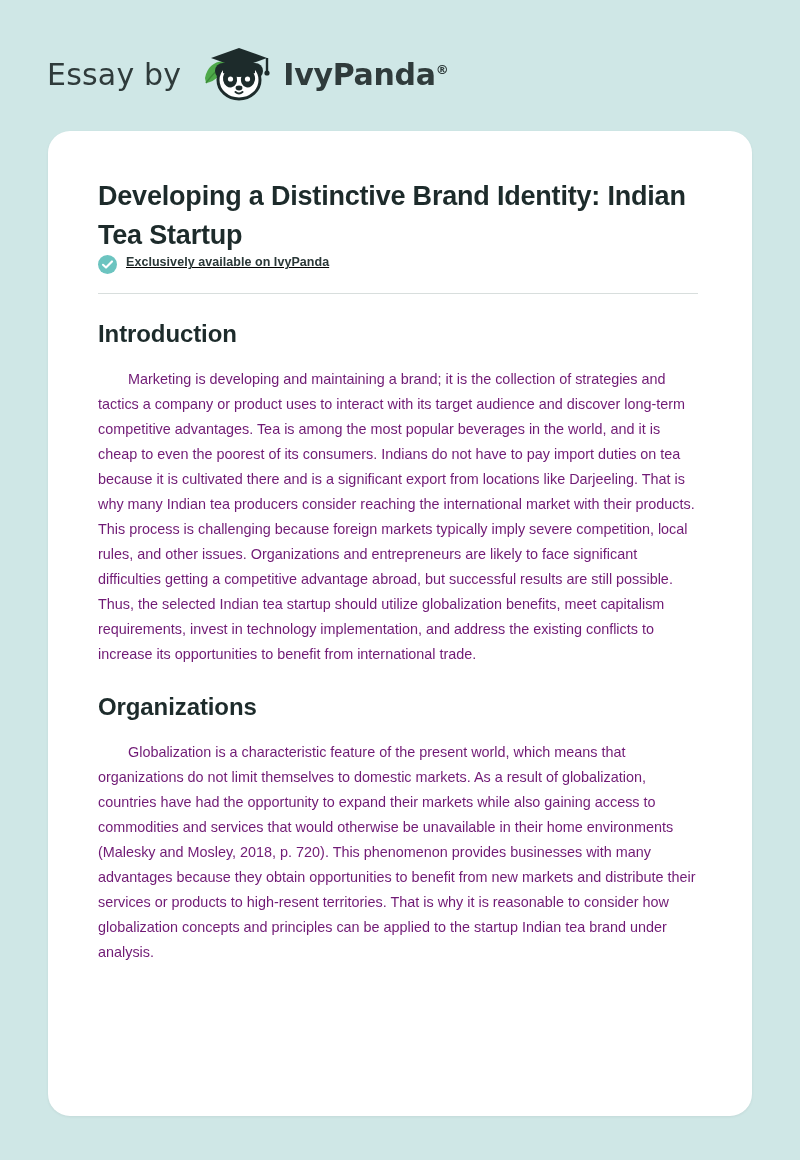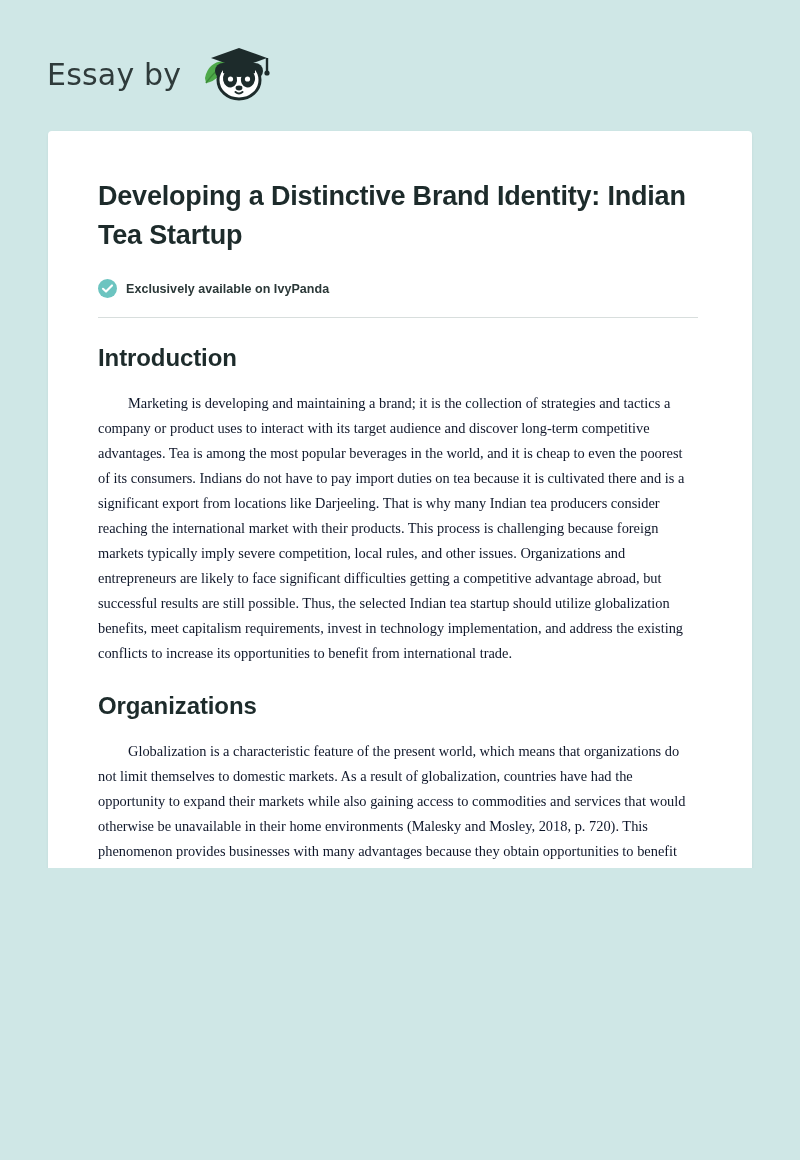--- a/index.html
+++ b/index.html
@@ -9,21 +9,21 @@
   }
   body {
     width: 800px;
     height: 1160px;
     background: #cfe7e6;
     font-family: "Liberation Sans", sans-serif;
     -webkit-font-smoothing: antialiased;
   }
   .page {
     width: 800px;
-    height: 868px;
+    height: 1160px;
     position: relative;
     overflow: hidden;
   }
   
   .brand-header {
     display: flex;
     align-items: center;
     padding: 38px 0 0 47px;
     height: 110px;
   }
@@ -60,40 +60,40 @@
     font-weight: bold;
   }
   
   .paper {
     position: absolute;
     left: 48px;
     top: 131px;
     width: 704px;
     height: 985px;
     background: #ffffff;
-    border-radius: 4px;
+    border-radius: 22px;
     box-shadow: 0 1px 3px rgba(0,0,0,0.06);
     padding: 42px 30px 0 26px;
   }
   .paper-inner {
     padding: 0 24px;
   }
   h1.doc-title {
     font-size: 27px;
     line-height: 1.45;
     color: #1d2b2b;
     font-weight: bold;
     margin: 4px 0 0 0;
     letter-spacing: -0.2px;
     font-family: "Liberation Sans", sans-serif;
   }
   .exclusive-row {
     display: flex;
-    align-items: center;
-    margin-top: 24px;
+    align-items: flex-start;
+    text-decoration: underline;
   }
   .check-badge {
     width: 19px;
     height: 19px;
     border-radius: 50%;
     background: #6cc4c0;
     display: inline-flex;
     align-items: center;
     justify-content: center;
     margin-right: 9px;
@@ -114,25 +114,25 @@
   h2.section-heading {
     font-size: 24px;
     color: #1d2b2b;
     font-weight: bold;
     margin: 26px 0 0 0;
     letter-spacing: -0.1px;
   }
   p.body-text {
     font-size: 14.4px;
     line-height: 25px;
-    color: #0f172a;
+    color: #701a75;
     margin: 16px 0 0 0;
     text-indent: 30px;
     text-align: left;
-    font-family: Liberation Serif, serif;
+    font-family: Liberation Sans, sans-serif;
   }
   h2.section-heading + p.body-text { margin-top: 19px; }
 </style>
 </head>
 <body>
 
 <div class="page">
 
   <div class="brand-header">
     <span class="brand-essay-by">Essay by</span>
@@ -155,20 +155,23 @@
 
           <ellipse cx="42" cy="46" rx="3.4" ry="2.4" fill="#1d2b2b"></ellipse>
           <path d="M38.5 50 Q42 53 45.5 50" stroke="#1d2b2b" stroke-width="2" fill="none" stroke-linecap="round"></path>
 
           <path d="M42 6 L70 16 L42 26 L14 16 Z" fill="#1d2b2b"></path>
           <path d="M26 21 L26 31 Q42 39 58 31 L58 21" fill="#1d2b2b"></path>
           <path d="M70 16 L70 30" stroke="#1d2b2b" stroke-width="2.4"></path>
           <circle cx="70" cy="31" r="2.6" fill="#1d2b2b"></circle>
         </svg>
       </span>
+      <span class="brand-name">
+        <span>IvyPanda</span><span class="brand-reg">®</span>
+      </span>
     </span>
   </div>
 
   <div class="paper">
     <div class="paper-inner">
       <h1 class="doc-title">Developing a Distinctive Brand Identity: Indian Tea Startup</h1>
 
       <div class="exclusive-row">
         <span class="check-badge">
           <svg viewBox="0 0 19 19" width="19" height="19" aria-hidden="true">

